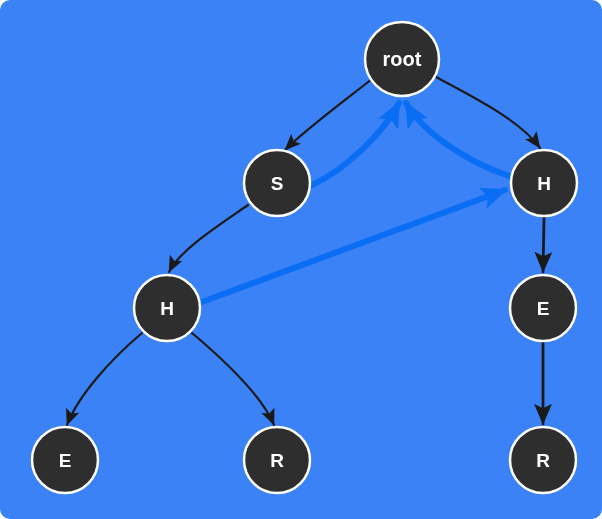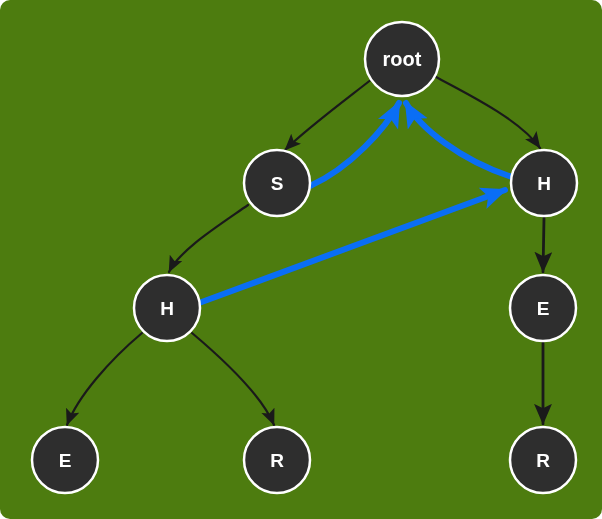--- a/index.html
+++ b/index.html
@@ -8,21 +8,21 @@
     padding: 0;
     background: #ffffff;
   }
   body {
     font-family: "Liberation Sans", sans-serif;
   }
   #canvas {
     position: relative;
     width: 602px;
     height: 519px;
-    background: #4d7c0f;
+    background: #3b82f6;
     border-radius: 10px;
     overflow: hidden;
   }
   #graph-svg {
     position: absolute;
     top: 0;
     left: 0;
     width: 602px;
     height: 519px;
     display: block;

